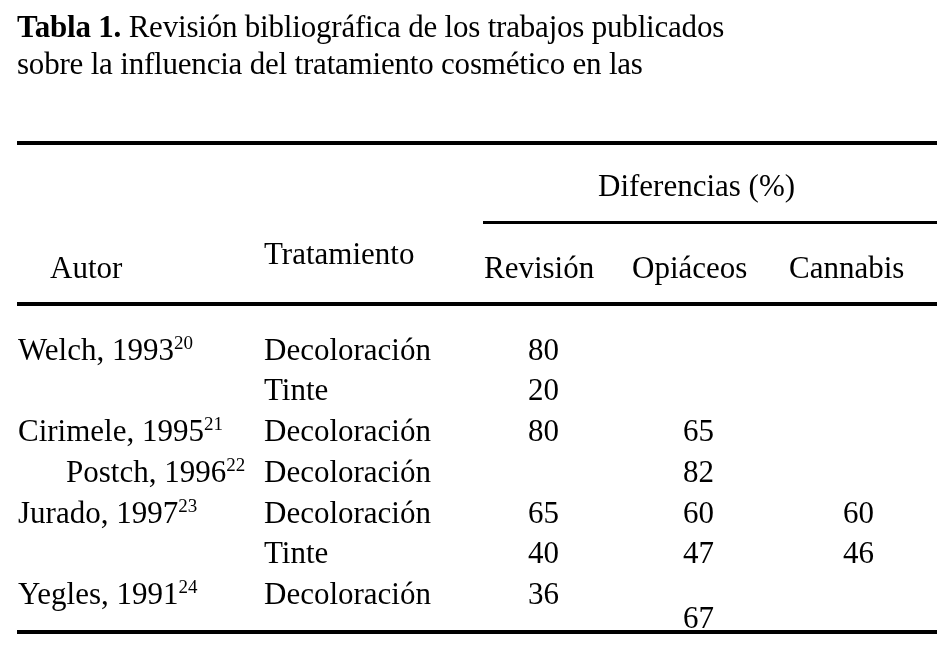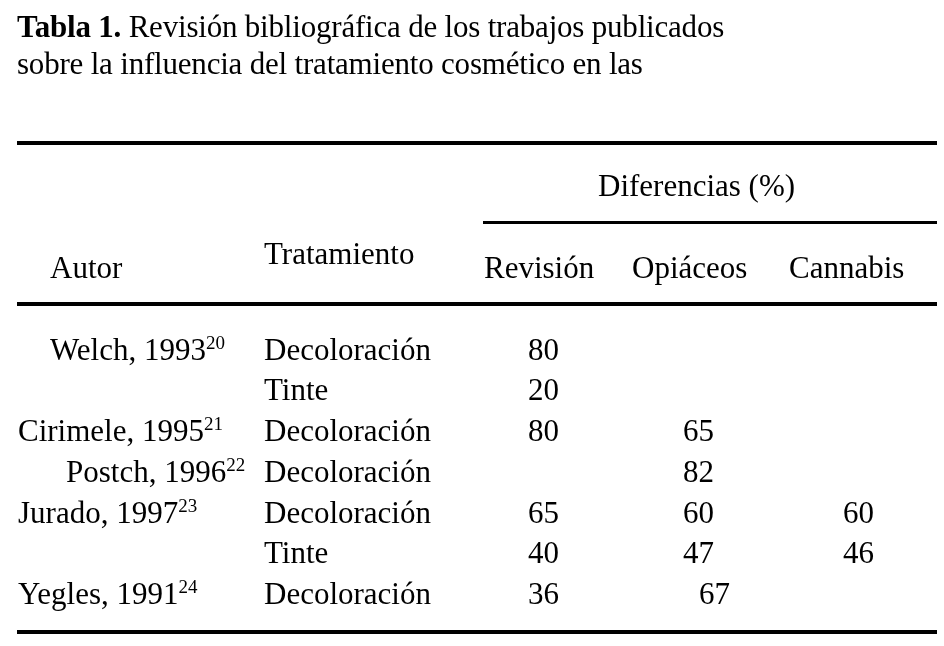--- a/index.html
+++ b/index.html
@@ -28,21 +28,21 @@
 <div class="cell hdr" style="left:10px; top:250px;margin-left:40px;">Autor</div>
 <div class="cell hdr" style="left:264px; top:236px;">Tratamiento</div>
 <div class="cell hdr" style="left:484px; top:250px;">Revisión</div>
 <div class="cell hdr" style="left:632px; top:250px;">Opiáceos</div>
 <div class="cell hdr" style="left:789px; top:250px;">Cannabis</div>
 <div class="rule" style="left:17px; top:302px; width:920px; height:4px;"></div>
 
 <div>
 
   <div>
-    <div class="cell" style="left:18px; top:332px;margin-left:32px;"><span>Welch, 1993</span><sup>20</sup></div>
+    <div class="cell" style="left:18px; top:332px;"><span>Welch, 1993</span><sup>20</sup></div>
     <div class="cell" style="left:264px; top:332px;">Decoloración</div>
     <div class="cell" style="left:528px; top:332px;">80</div>
   </div>
 
   <div>
     <div class="cell" style="left:264px; top:372px;">Tinte</div>
     <div class="cell" style="left:528px; top:372px;">20</div>
   </div>
 
   <div>
@@ -70,17 +70,17 @@
     <div class="cell" style="left:264px; top:535px;">Tinte</div>
     <div class="cell" style="left:528px; top:535px;">40</div>
     <div class="cell" style="left:683px; top:535px;">47</div>
     <div class="cell" style="left:843px; top:535px;">46</div>
   </div>
 
   <div>
     <div class="cell" style="left:18px; top:576px;"><span>Yegles, 1991</span><sup>24</sup></div>
     <div class="cell" style="left:264px; top:576px;">Decoloración</div>
     <div class="cell" style="left:528px; top:576px;">36</div>
-    <div class="cell" style="left:683px; top:576px;margin-left:16px;">67</div>
+    <div class="cell" style="left:683px; top:600px;">67</div>
   </div>
 </div>
 
 <div class="rule" style="left:17px; top:630px; width:920px; height:4px;"></div>
 
 </body></html>

